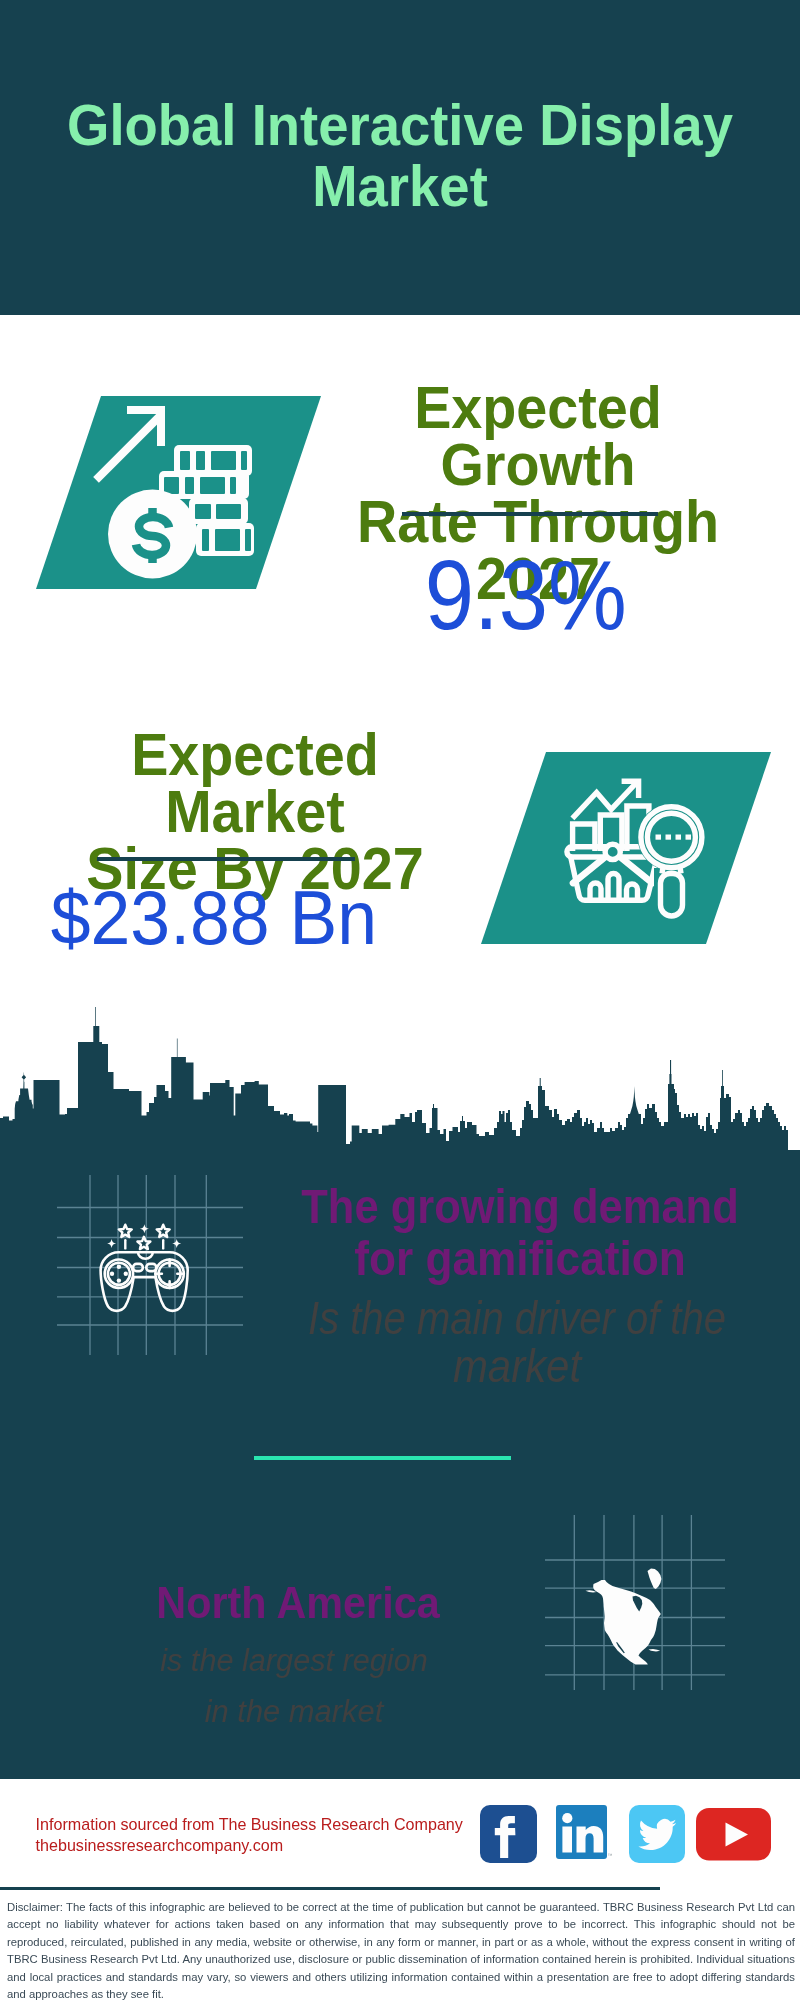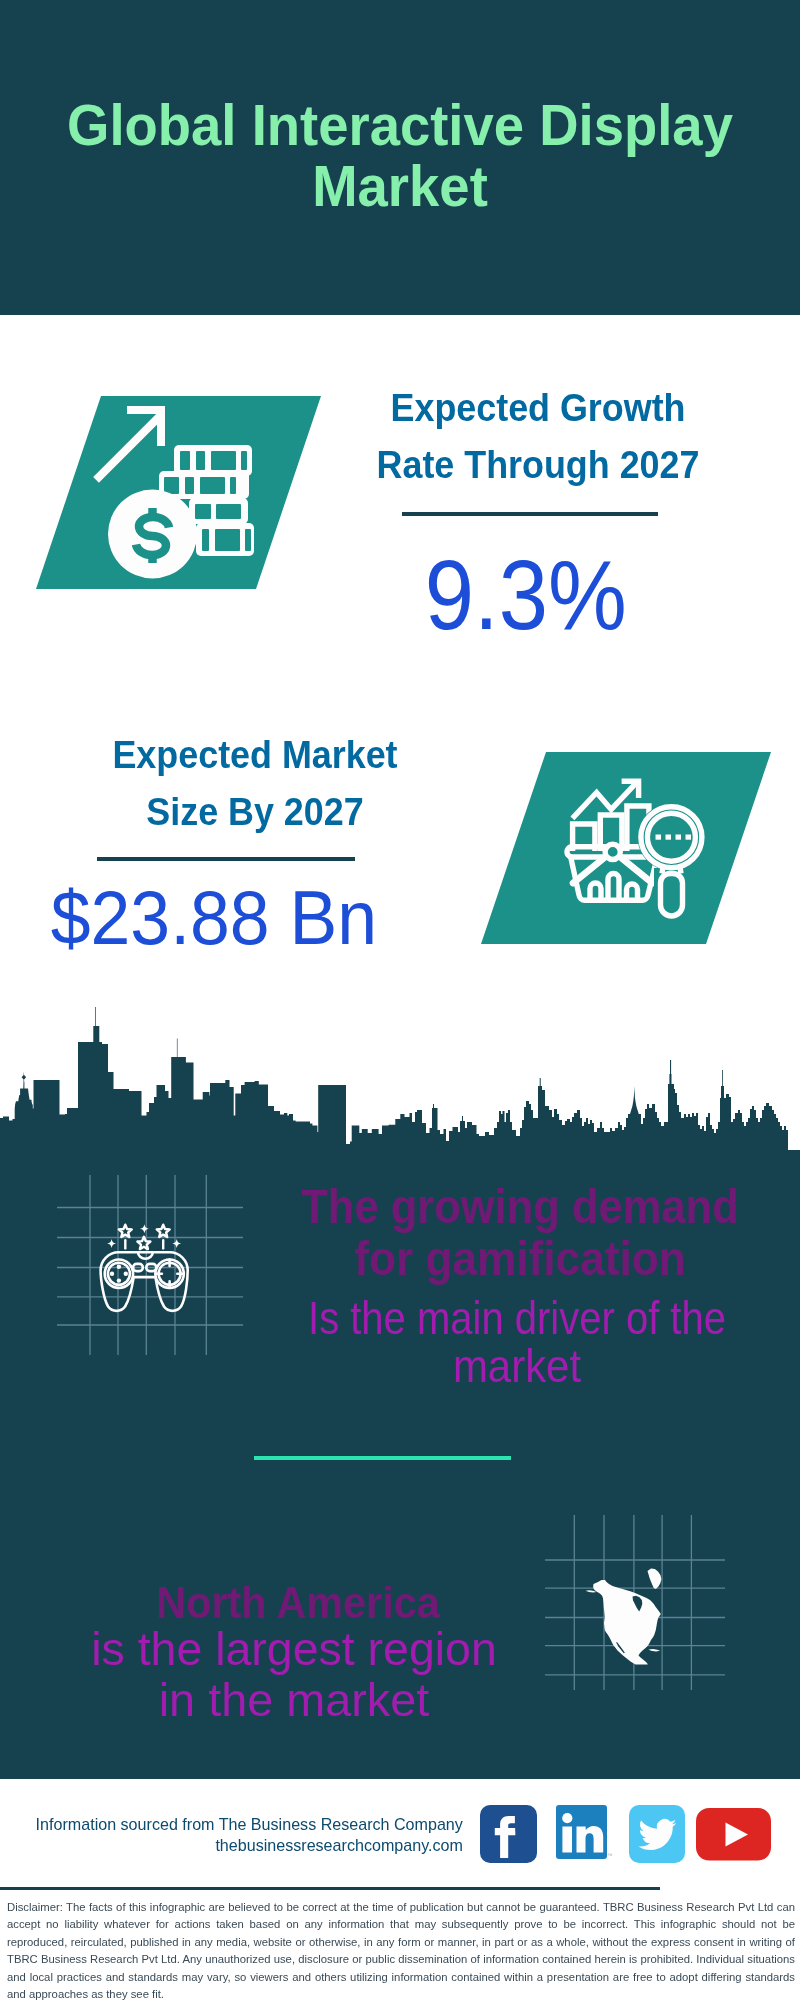--- a/index.html
+++ b/index.html
@@ -7,21 +7,21 @@
        -webkit-font-smoothing:antialiased;}
   .page{position:relative;width:800px;height:2000px;overflow:hidden;}
 
   
   .hdr{position:absolute;left:0;top:0;width:800px;height:315px;background:#16414f;}
   .hdr-title{position:absolute;left:30px;top:93.5px;width:740px;text-align:center;color:#86efac;
              font-size:58.2px;font-weight:bold;line-height:61.5px;letter-spacing:0px;}
   .hdr-title > div{transform:scaleX(0.936);}
 
   
-  .stat-head{color:#0369a1;font-size:38px;font-weight:bold;line-height:57px;letter-spacing:0px;}
+  .stat-head{color:#4d7c0f;font-size:59px;font-weight:bold;line-height:57px;letter-spacing:0px;}
   .stat-head > div{transform:scaleX(0.944);}
   .rule{height:4px;background:#16414f;}
   .stat-val{color:#1d4ed8;font-weight:normal;letter-spacing:0;}
   .stat-val > span{display:inline-block;}
 
   #s1-head{position:absolute;left:328px;top:380px;width:420px;text-align:center;}
   #s1-rule{position:absolute;left:402px;top:512px;width:256px;}
   #s1-val{position:absolute;left:316px;top:545px;width:420px;text-align:center;font-size:99px;line-height:99px;}
   #s1-val > span{transform:scaleX(0.895);}
   #s1-icon{position:absolute;left:33px;top:381px;}
@@ -30,44 +30,44 @@
   #s2-rule{position:absolute;left:97px;top:857px;width:258px;}
   #s2-val{position:absolute;left:42px;top:880px;width:420px;text-align:left;font-size:75.4px;line-height:76px;}
   #s2-val > span{transform:scaleX(0.949);}
   #s2-icon{position:absolute;left:478px;top:741px;}
 
   
   .dark{position:absolute;left:0;top:1150px;width:800px;height:629px;background:#16414f;}
   .city{position:absolute;left:0;top:1000px;width:800px;height:160px;overflow:hidden;}
 
   .grn{color:#701a75;}
-  .wht{color:#a21caf;}
+  .wht{color:#404040;font-style:italic;}
   .blk-head{font-weight:bold;}
   .blk-sub{font-weight:normal;}
 
   #b1-text{position:absolute;left:256px;top:1181px;width:528px;text-align:center;}
   #b1-text .blk-head{font-size:49px;line-height:51.5px;}
   #b1-text .blk-head>div:nth-child(1){transform:scaleX(0.888);}
   #b1-text .blk-head>div:nth-child(2){transform:scaleX(0.902);}
   #b1-text .blk-sub{position:relative;top:11px;left:-3px;font-size:45.3px;line-height:48px;}
   #b1-text .blk-sub>div:nth-child(1){transform:scaleX(0.883);}
   #b1-text .blk-sub>div:nth-child(2){transform:scaleX(0.926);}
   #b1-icon{position:absolute;left:57px;top:1175px;}
   #mid-rule{position:absolute;left:254px;top:1456px;width:257px;height:4px;background:#2ae5b0;}
   #b2-text{position:absolute;left:34px;top:1535px;width:528px;text-align:center;margin-top:39px;}
   #b2-text .blk-head{font-size:44.6px;line-height:49px;position:relative;top:4px;}
   #b2-text .blk-head>div{transform:scaleX(0.927);}
-  #b2-text .blk-sub{font-size:47px;line-height:51px;position:relative;top:0;left:-4px;text-align:center;}
+  #b2-text .blk-sub{font-size:31px;line-height:51px;position:relative;top:12px;left:-4px;text-align:center;}
   #b2-text .blk-sub>div:nth-child(1){transform:scaleX(0.989);}
   #b2-text .blk-sub>div:nth-child(2){transform:scaleX(0.996);}
   #b2-icon{position:absolute;left:545px;top:1515px;}
 
   
   .foot{position:absolute;left:0;top:1779px;width:800px;height:107.5px;background:#fff;}
-  .foot-src{position:absolute;left:35.6px;top:35px;color:#0c4a6e;font-size:16.1px;line-height:21px;white-space:nowrap;text-align:right;}
+  .foot-src{position:absolute;left:35.6px;top:35px;color:#b91c1c;font-size:16.1px;line-height:21px;white-space:nowrap;}
   .socials{position:absolute;left:0;top:0;}
   .sbtn{position:absolute;}
 
   .disc{position:absolute;left:0;top:1886.5px;width:660px;height:113.5px;background:#fff;
         border-top:3.3px solid #16414f;box-sizing:border-box;}
   .disc-t{position:absolute;left:7px;top:9px;width:788px;color:#3a4a56;font-size:11.3px;line-height:17.6px;text-align:justify;}
 </style>
 </head>
 <body>
 

